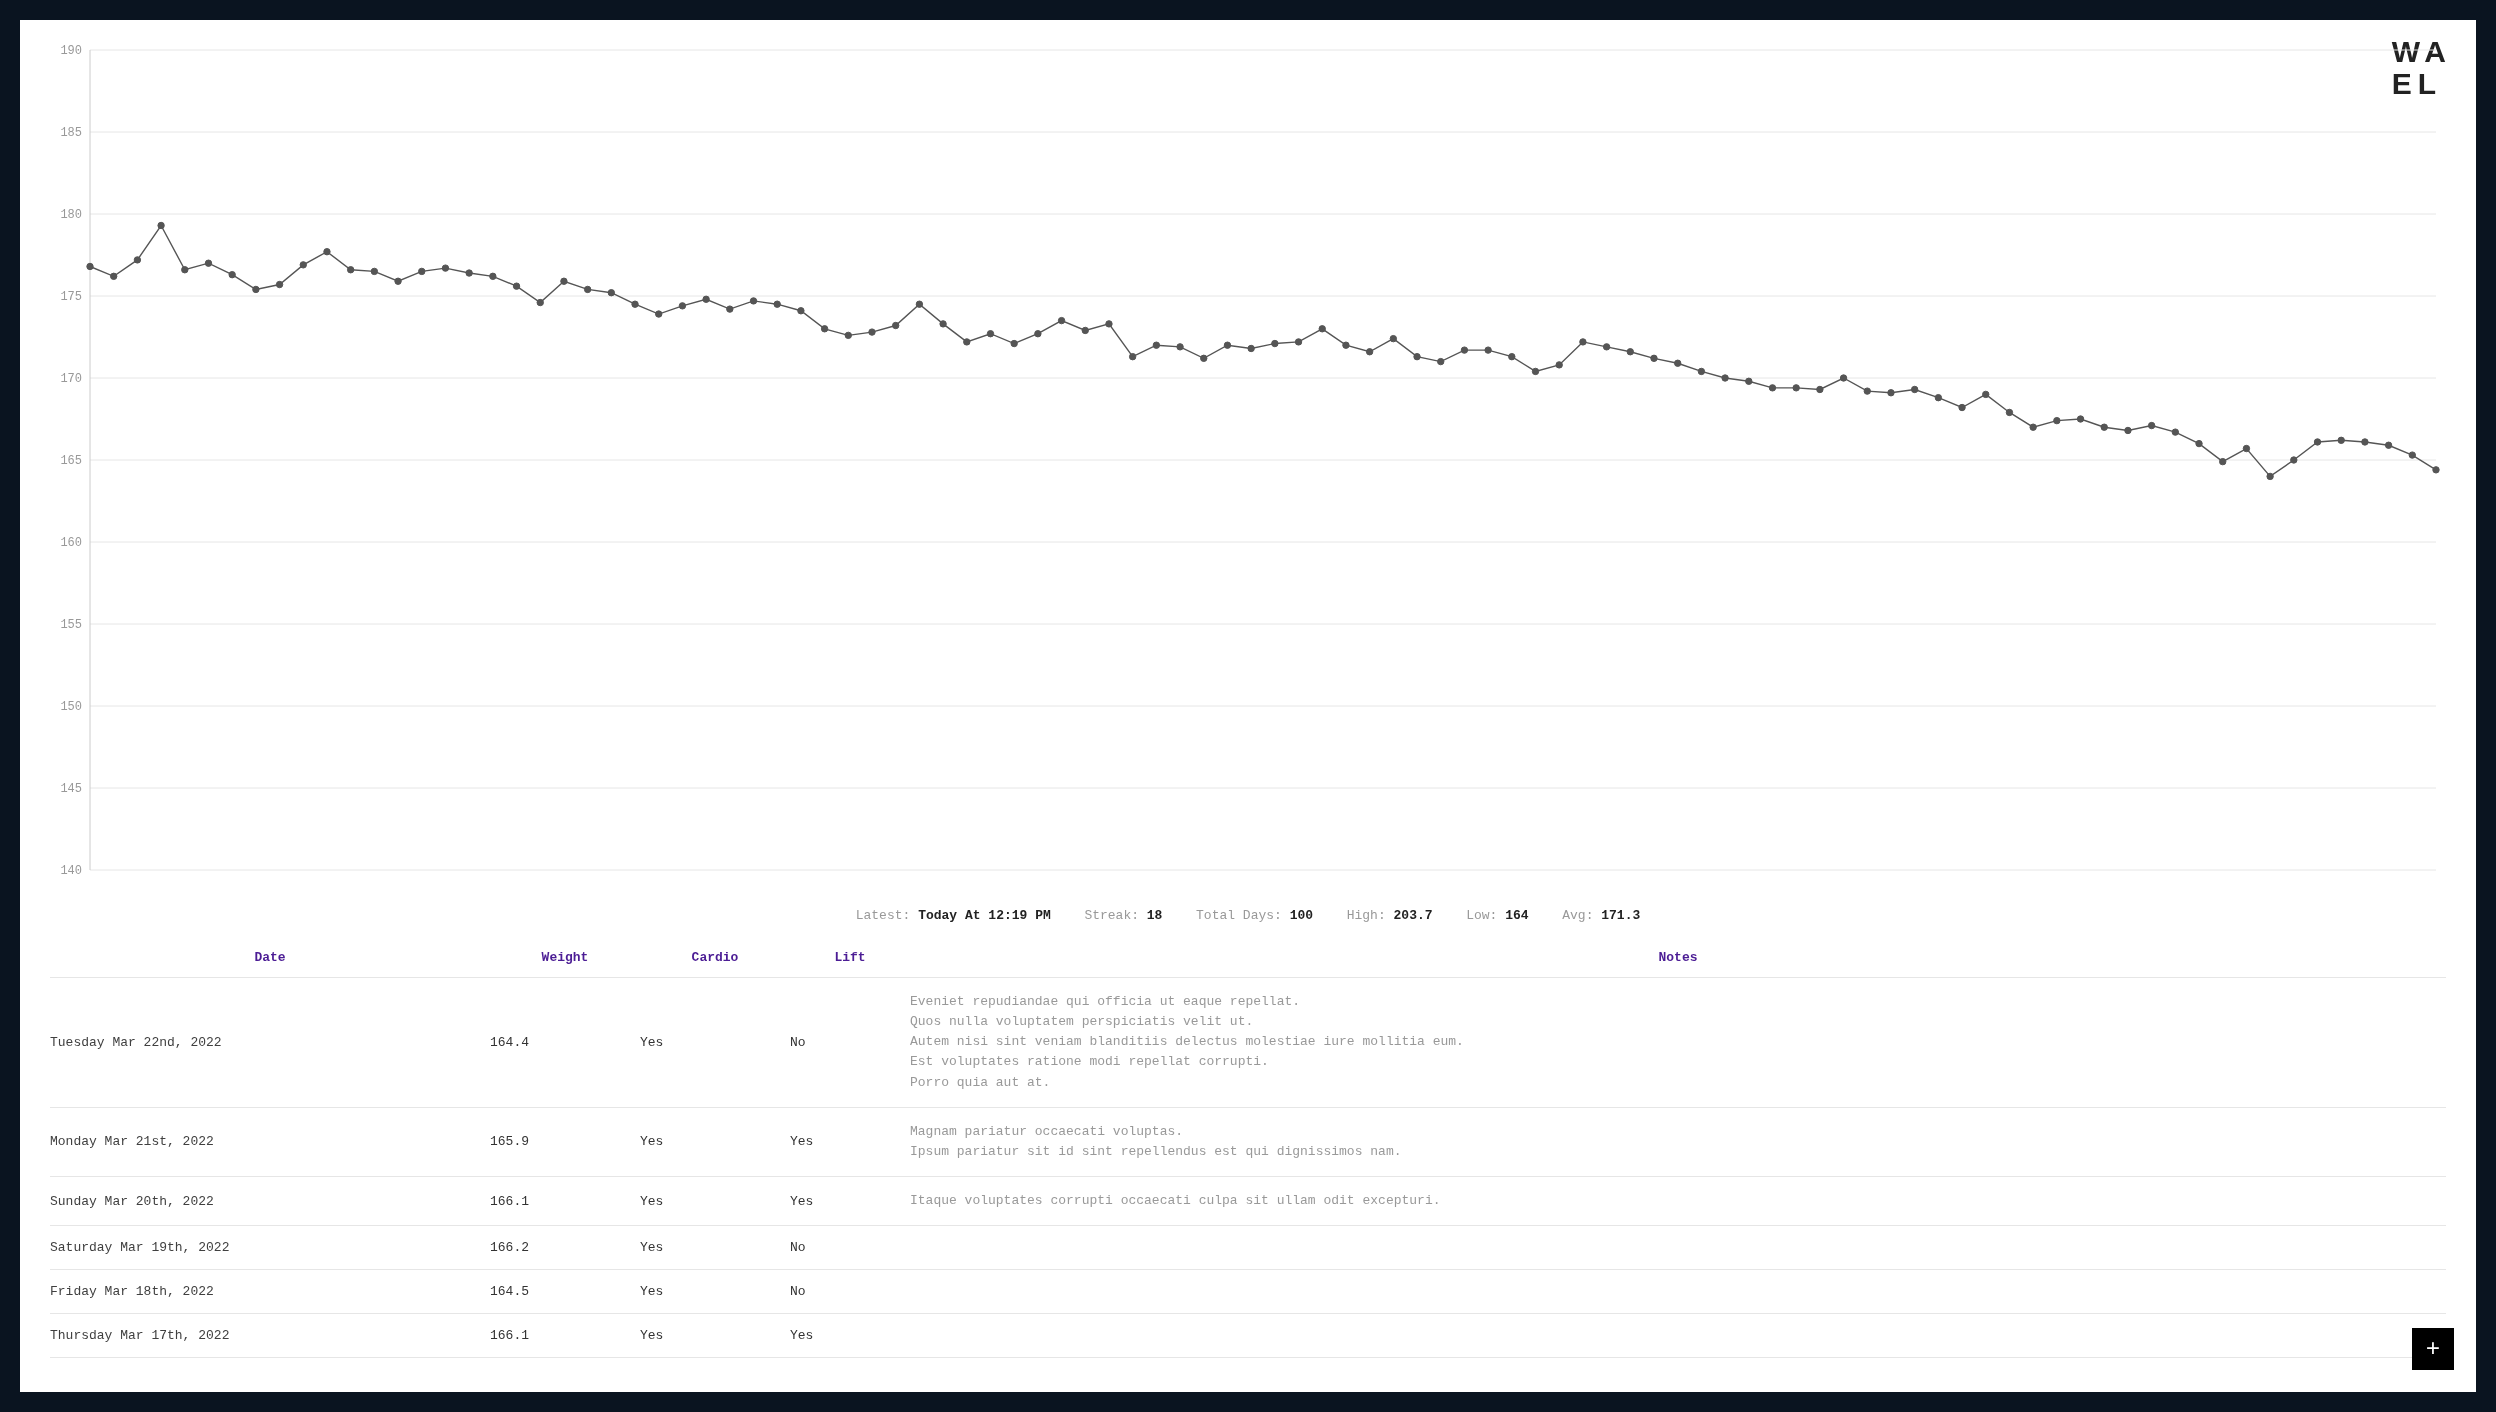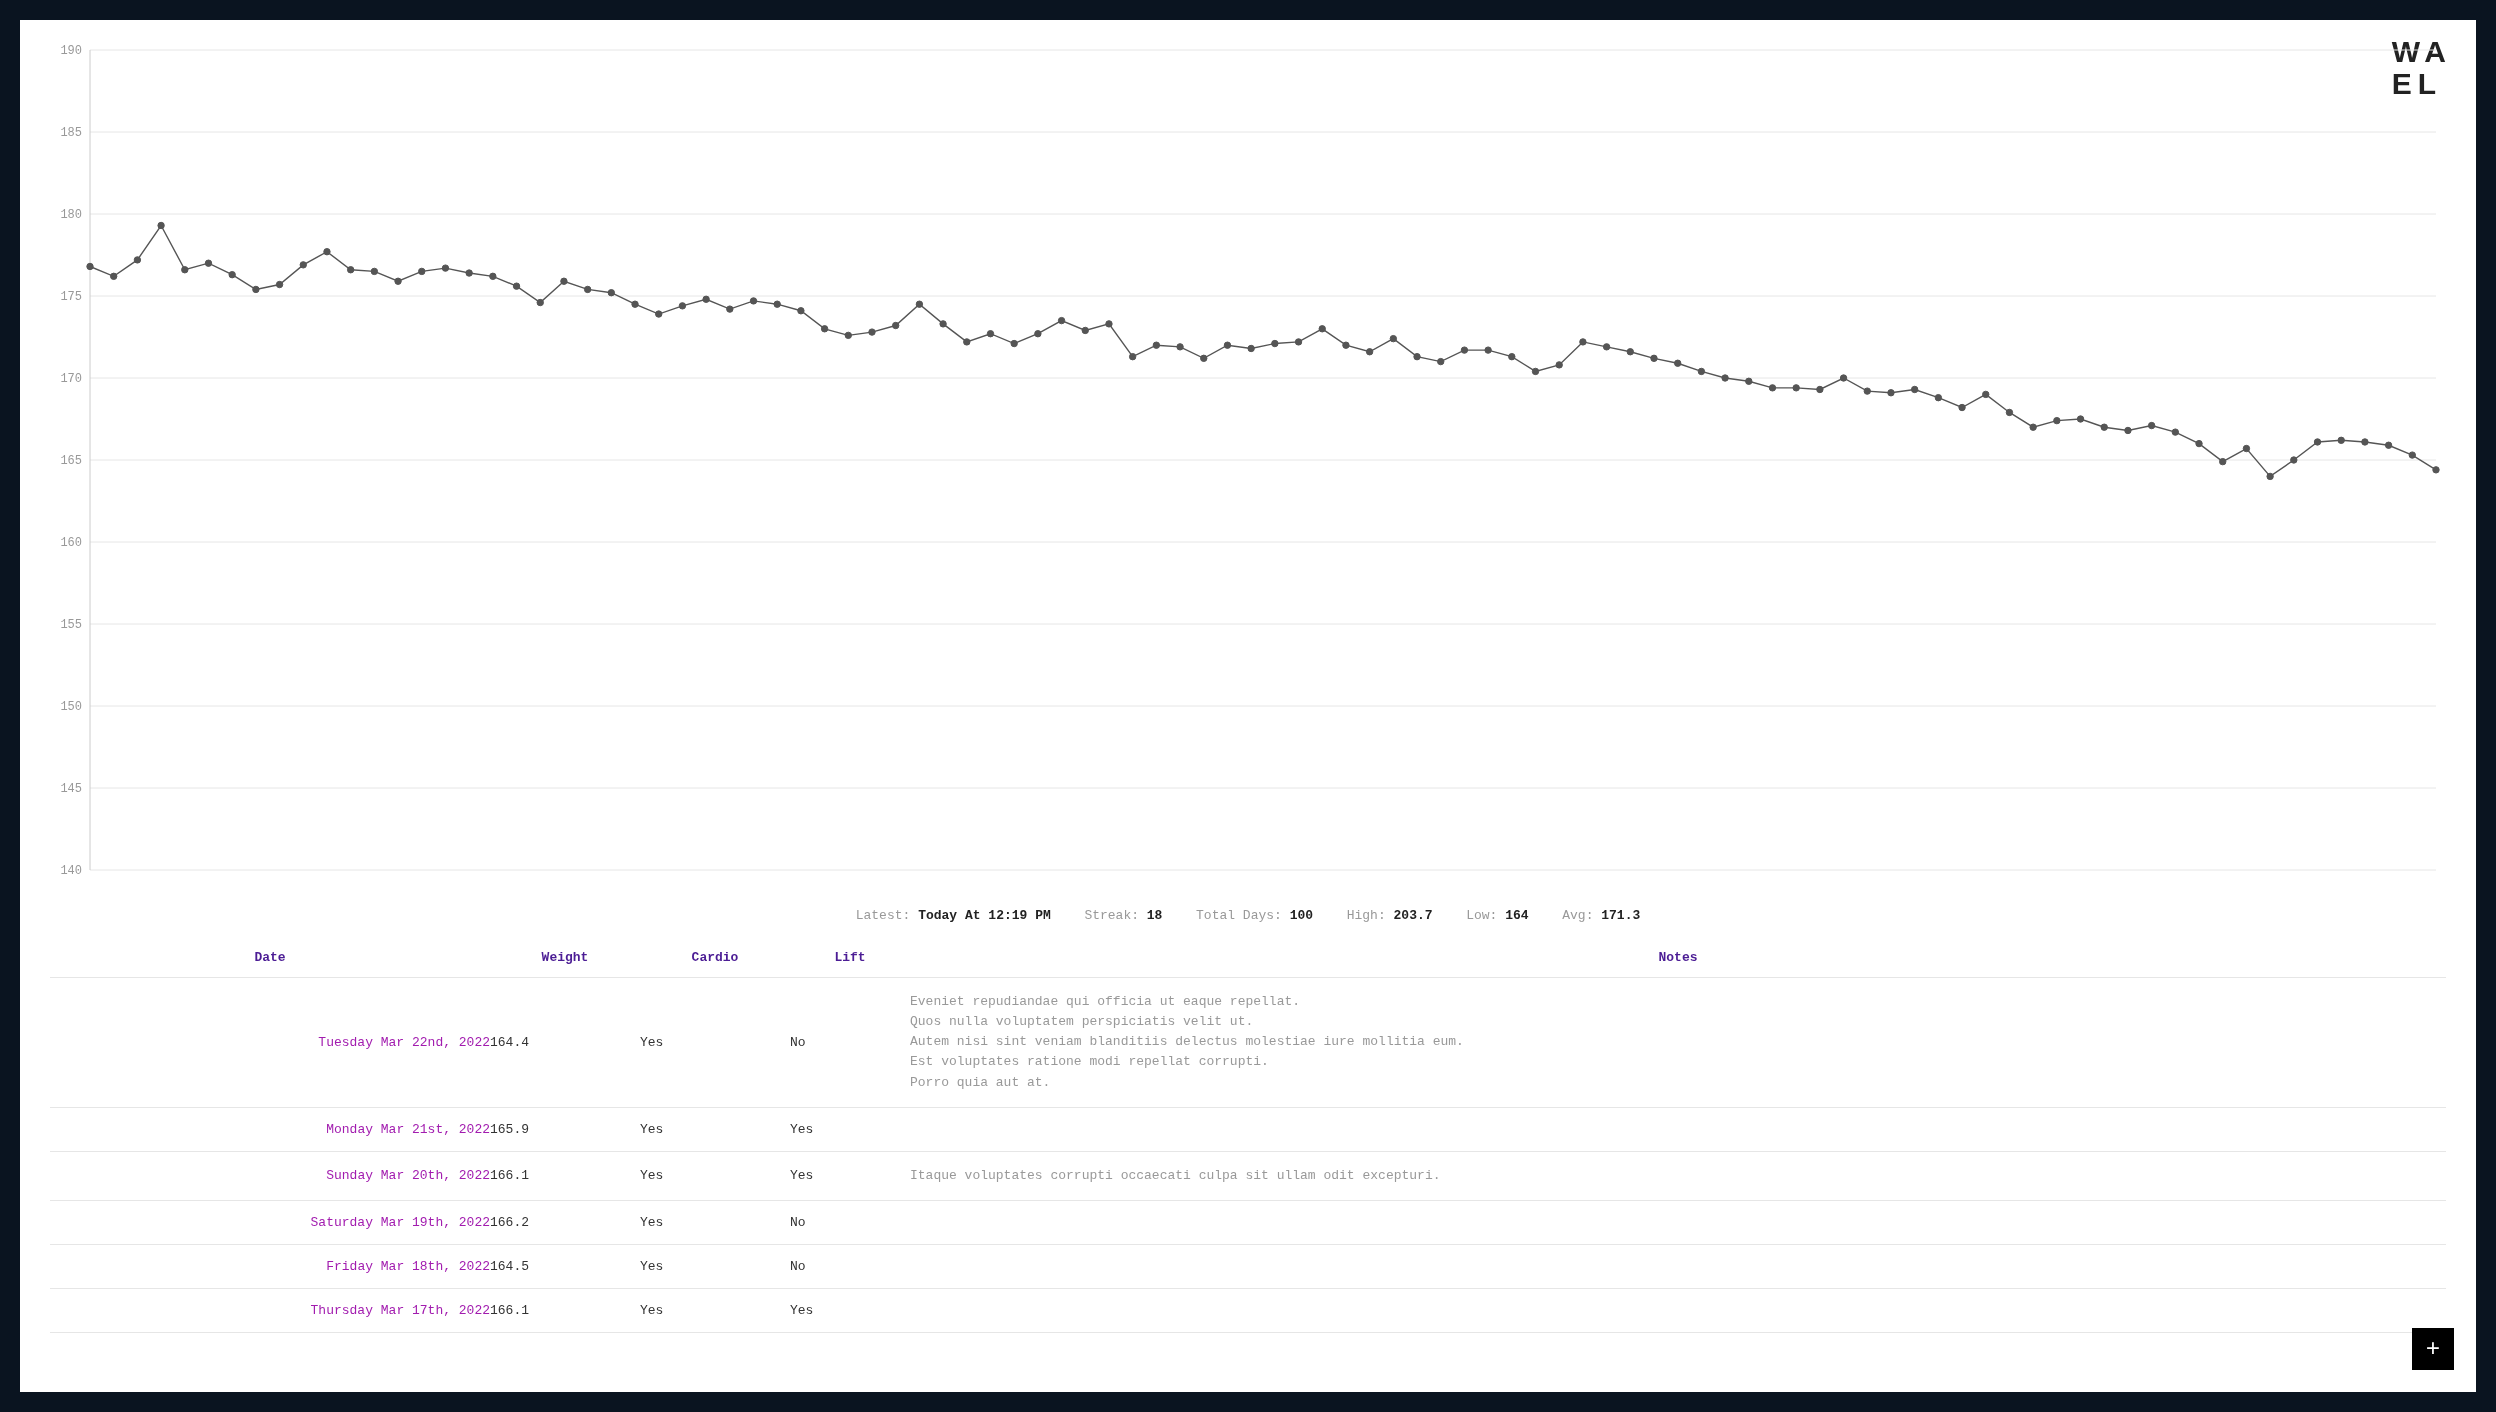--- a/index.html
+++ b/index.html
@@ -76,21 +76,21 @@
     padding-bottom: 12px;
     padding-top: 10px;
     text-align: center;
   }
   .trow {
     color: #333;
     padding-top: 14px;
     padding-bottom: 14px;
   }
   .trow .notes { color: #999; white-space: pre-line; line-height: 1.55; }
-  .trow .date { color: #a21caf; text-align: right; }
+  .trow .date { color: #404040; }
   .trow .weight { color: #333; }
   .cardio-yes, .lift-yes { color: #333; }
   .lift-no, .cardio-no { color: #333; }
   .fab {
     position: absolute;
     right: 22px;
     bottom: 22px;
     width: 42px;
     height: 42px;
     background: #000;
@@ -279,20 +279,22 @@
 Quos nulla voluptatem perspiciatis velit ut.
 Autem nisi sint veniam blanditiis delectus molestiae iure mollitia eum.
 Est voluptates ratione modi repellat corrupti.
 Porro quia aut at.</div>
         </div>
         <div class="trow">
           <div class="date">Monday Mar 21st, 2022</div>
           <div class="weight">165.9</div>
           <div><span class="cardio-yes">Yes</span></div>
           <div><span class="lift-yes">Yes</span></div>
+          <div class="notes">Magnam pariatur occaecati voluptas.
+Ipsum pariatur sit id sint repellendus est qui dignissimos nam.</div>
         </div>
         <div class="trow">
           <div class="date">Sunday Mar 20th, 2022</div>
           <div class="weight">166.1</div>
           <div><span class="cardio-yes">Yes</span></div>
           <div><span class="lift-yes">Yes</span></div>
           <div class="notes">Itaque voluptates corrupti occaecati culpa sit ullam odit excepturi.</div>
         </div>
         <div class="trow">
           <div class="date">Saturday Mar 19th, 2022</div>

